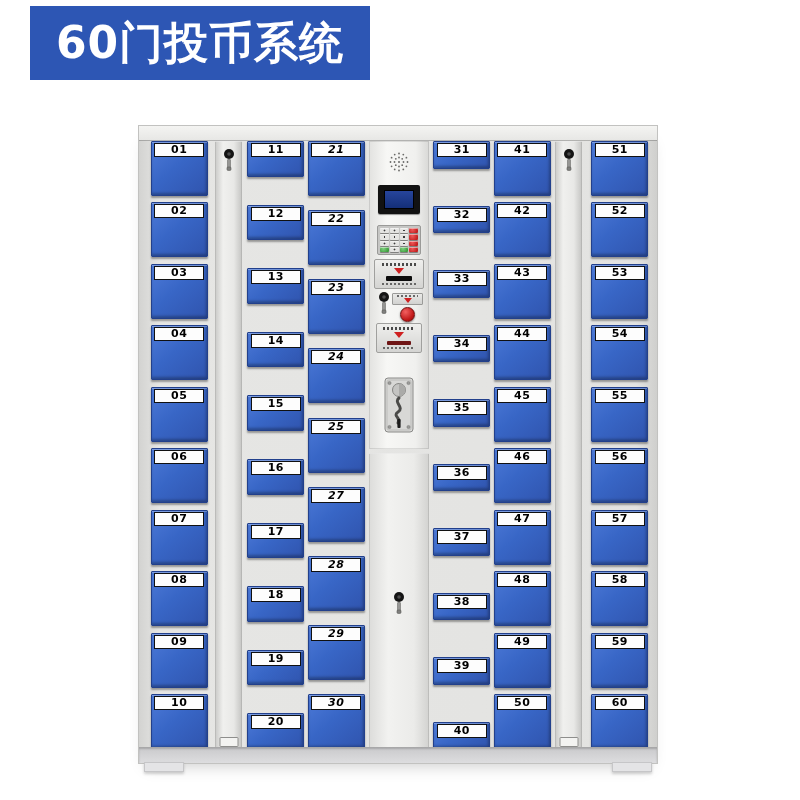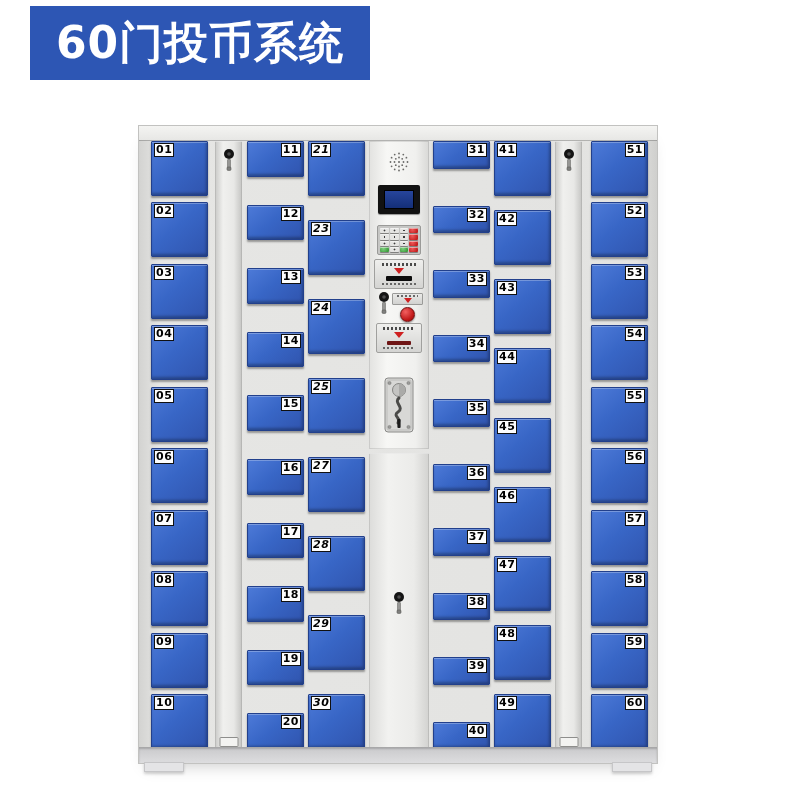--- a/index.html
+++ b/index.html
@@ -20,21 +20,21 @@
     background:linear-gradient(#f4f4f2,#e7e7e5);box-shadow:0 1px 0 rgba(0,0,0,.22);}
 
   
   .door-col{position:absolute;top:15px;height:608px;width:57px;display:flex;
     flex-direction:column;justify-content:space-between;}
   .door{position:relative;height:55px;box-sizing:border-box;border-radius:1px;
     background:linear-gradient(140deg,#4d7ad8 0%,#3866c6 45%,#3054ae 100%);
     border:1px solid #22408c;
     box-shadow:inset 0 1px 0 rgba(255,255,255,.28),inset -1px -2px 3px rgba(0,0,0,.28),0 2px 2px rgba(0,0,0,.35);}
   .door-label{position:absolute;top:1px;background:#fdfdfd;border:1px solid #101010;
-    color:#000;font-size:11px;font-weight:bold;line-height:12px;padding:0 1px;letter-spacing:.5px;}
+    color:#000;font-size:11px;font-weight:bold;line-height:12px;padding:0 16px;letter-spacing:.5px;}
   .side-left .door-label{left:2px;}
   .side-right .door-label{right:2px;}
 
   
   .narrow-col{position:absolute;top:15px;height:608px;width:27px;
     background:linear-gradient(90deg,#c9c9c7,#f0f0ee 30%,#e8e8e6 70%,#c4c4c2);
     box-shadow:inset 0 1px 0 rgba(255,255,255,.5),inset 0 0 0 1px rgba(0,0,0,.08);}
   .narrow-col .lock-slot{position:absolute;top:7px;left:50%;transform:translateX(-50%);}
   .vent{position:absolute;bottom:2px;left:50%;transform:translateX(-50%);width:19px;height:10px;
     background:#f3f3f1;border:1px solid #8e8e8c;border-radius:1px;box-sizing:border-box;}
@@ -180,20 +180,23 @@
           </div>
           <div class="door">
             <span class="door-label">20</span>
           </div>
         </div>
         <div class="door-col side-left" style="left: 169px; font-style: italic;">
           <div class="door">
             <span class="door-label">21</span>
           </div>
           <div class="door">
+            <span class="door-label">22</span>
+          </div>
+          <div class="door">
             <span class="door-label">23</span>
           </div>
           <div class="door">
             <span class="door-label">24</span>
           </div>
           <div class="door">
             <span class="door-label">25</span>
           </div>
           <div class="door">
             <span class="door-label">27</span>
@@ -260,20 +263,23 @@
             <span class="door-label">46</span>
           </div>
           <div class="door">
             <span class="door-label">47</span>
           </div>
           <div class="door">
             <span class="door-label">48</span>
           </div>
           <div class="door">
             <span class="door-label">49</span>
+          </div>
+          <div class="door">
+            <span class="door-label">50</span>
           </div>
         </div>
         <div class="narrow-col" style="left: 416px;">
           <span class="lock-slot">
   <span class="lock-wrap"><svg width="16" height="30" viewBox="0 0 16 30">
     <circle cx="8" cy="6" r="5" fill="#141414"></circle>
     <circle cx="8" cy="6" r="1.8" fill="#4c4c4c"></circle>
     <rect x="6.6" y="11" width="2.8" height="10" rx="1.2" fill="#9a9a98" stroke="#5a5a58" stroke-width="0.6"></rect>
     <rect x="6" y="19" width="4" height="3.4" rx="1" fill="#80807e" stroke="#5a5a58" stroke-width="0.6"></rect>
   </svg></span>

